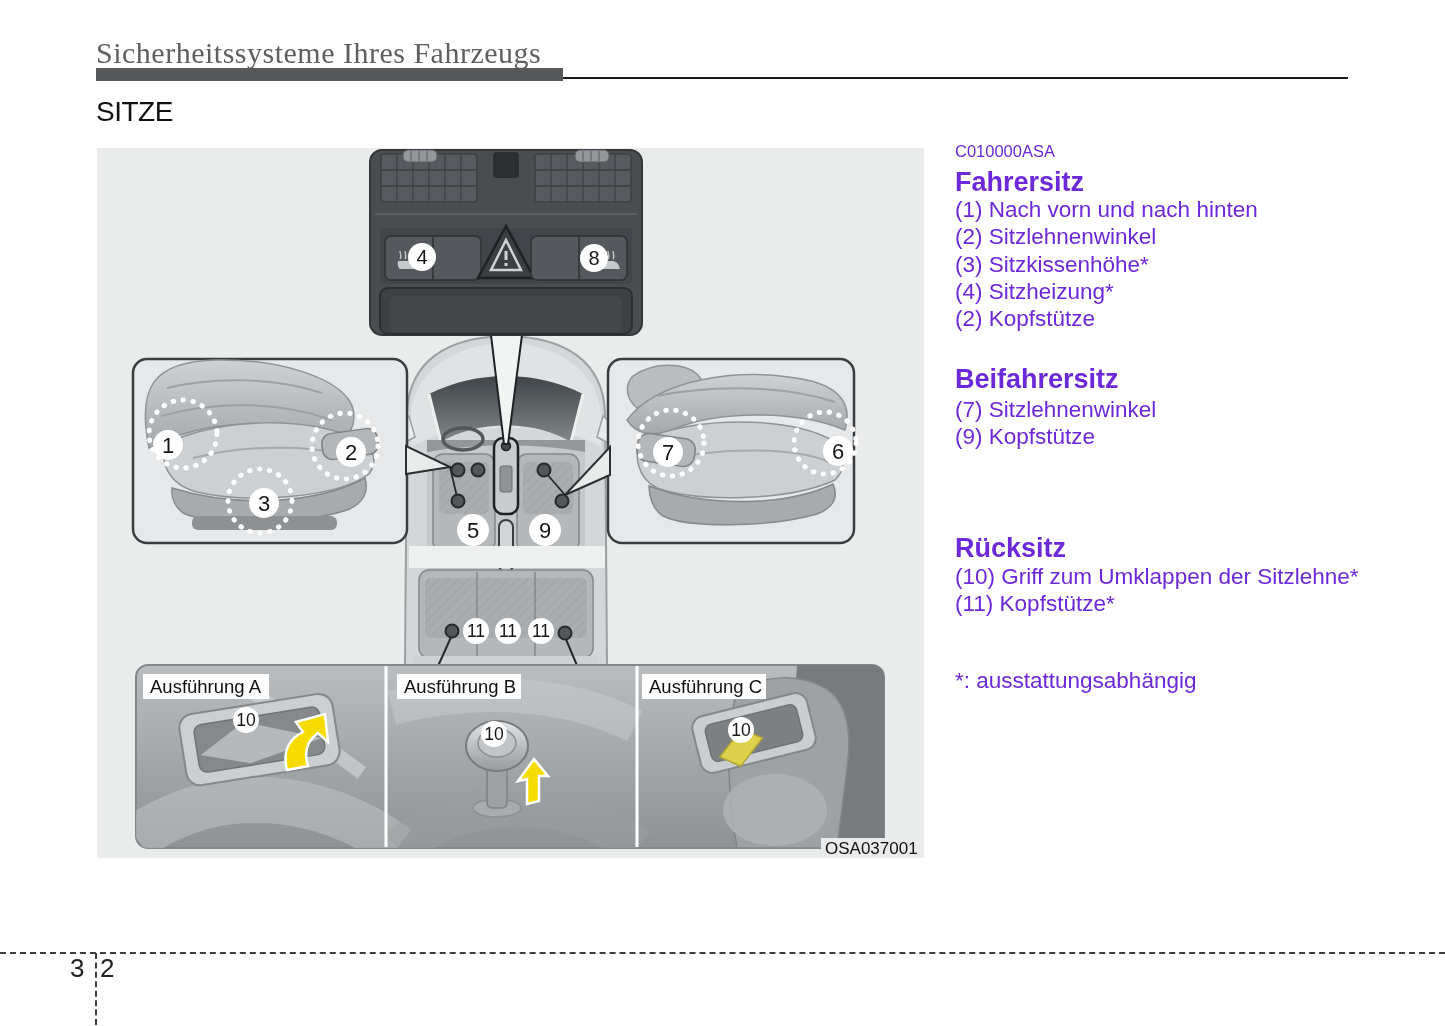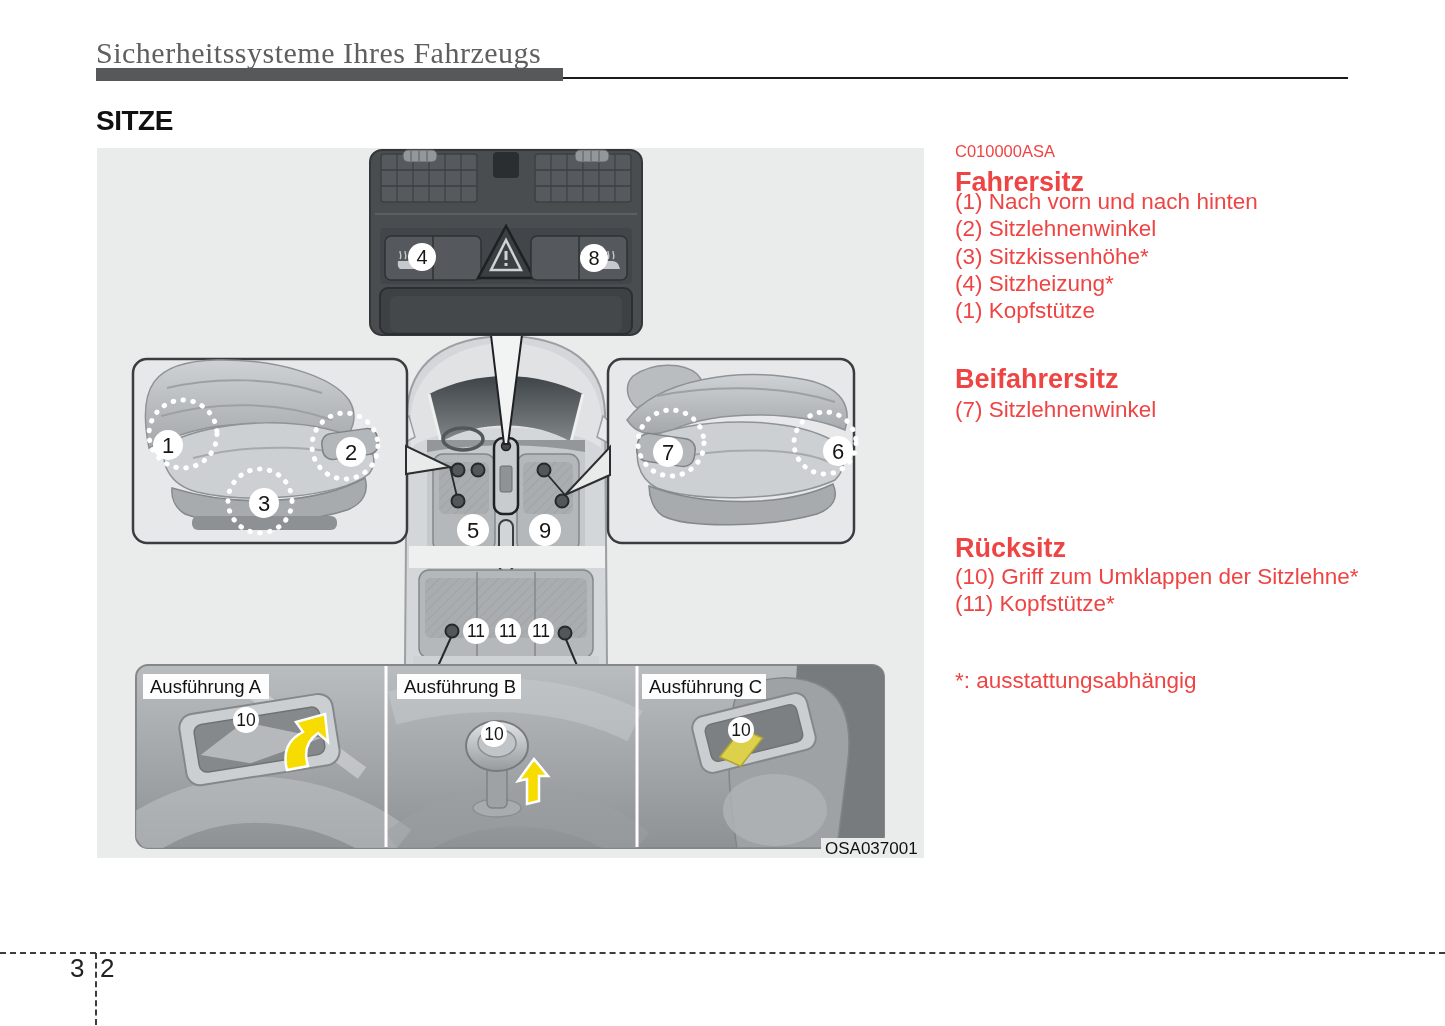--- a/index.html
+++ b/index.html
@@ -3,23 +3,23 @@
 <meta charset="utf-8">
 <style>
   html,body{margin:0;padding:0;}
   body{width:1445px;height:1026px;background:#ffffff;position:relative;overflow:hidden;
        font-family:"Liberation Sans",sans-serif;color:#1c1c1c;}
   .abs{position:absolute;}
   
   .header-title{left:96px;top:36px;font-family:"Liberation Serif",serif;font-size:30px;color:#5f5f5f;letter-spacing:0.5px;}
   .rule-thin{left:96px;top:77px;width:1252px;height:2px;background:#1b1b1b;}
   .rule-thick{left:96px;top:68px;width:467px;height:13px;background:#57585a;}
-  .section-title{left:96px;top:105px;font-size:28px;font-weight:bold;color:#111;letter-spacing:-0.5px;}
-  
-  .col-item{left:955px;color:#ef4444;}
+  .section-title{left:96px;top:96px;font-size:28px;font-weight:normal;color:#111;letter-spacing:-0.5px;}
+  
+  .col-item{left:955px;color:#6d28d9;}
   .code{font-size:16.5px;}
   .h{font-size:27px;font-weight:bold;margin:0;}
   .list{font-size:22.5px;line-height:27.3px;}
   .footnote{font-size:22.5px;}
   
   .figure{left:97px;top:148px;width:827px;height:710px;background:#eaebeb;}
   
   .foot-hline{left:0;top:952px;width:1445px;border-top:2px dashed #3d3d3d;height:0;}
   .foot-vline{left:95px;top:953px;height:72px;border-left:2px dashed #3d3d3d;width:0;}
   .foot-num{top:953px;font-size:26px;color:#222;}
@@ -38,31 +38,32 @@
 <body>
 
 <div class="abs header-title">Sicherheitssysteme Ihres Fahrzeugs</div>
 <div class="abs rule-thin"></div>
 <div class="abs rule-thick"></div>
 <div class="abs section-title">SITZE</div>
 
 <div class="abs col-item code" style="top:142px">C010000ASA</div>
 
 <div class="abs col-item h" style="top:167px">Fahrersitz</div>
-<div class="abs col-item list" style="top:188px">
+<div class="abs col-item list" style="top:196px">
   <div>(1) Nach vorn und nach hinten</div>
   <div>(2) Sitzlehnenwinkel</div>
   <div>(3) Sitzkissenhöhe*</div>
   <div>(4) Sitzheizung*</div>
-  <div>(1) Kopfstütze</div>
+  <div>(2) Kopfstütze</div>
 </div>
 
 <div class="abs col-item h" style="top:364px">Beifahrersitz</div>
 <div class="abs col-item list" style="top:396px">
   <div>(7) Sitzlehnenwinkel</div>
+  <div>(9) Kopfstütze</div>
 </div>
 
 <div class="abs col-item h" style="top:533px">Rücksitz</div>
 <div class="abs col-item list" style="top:563px">
   <div>(10) Griff zum Umklappen der Sitzlehne*</div>
   <div>(11) Kopfstütze*</div>
 </div>
 
 <div class="abs col-item footnote" style="top:668px">*: ausstattungsabhängig</div>
 

